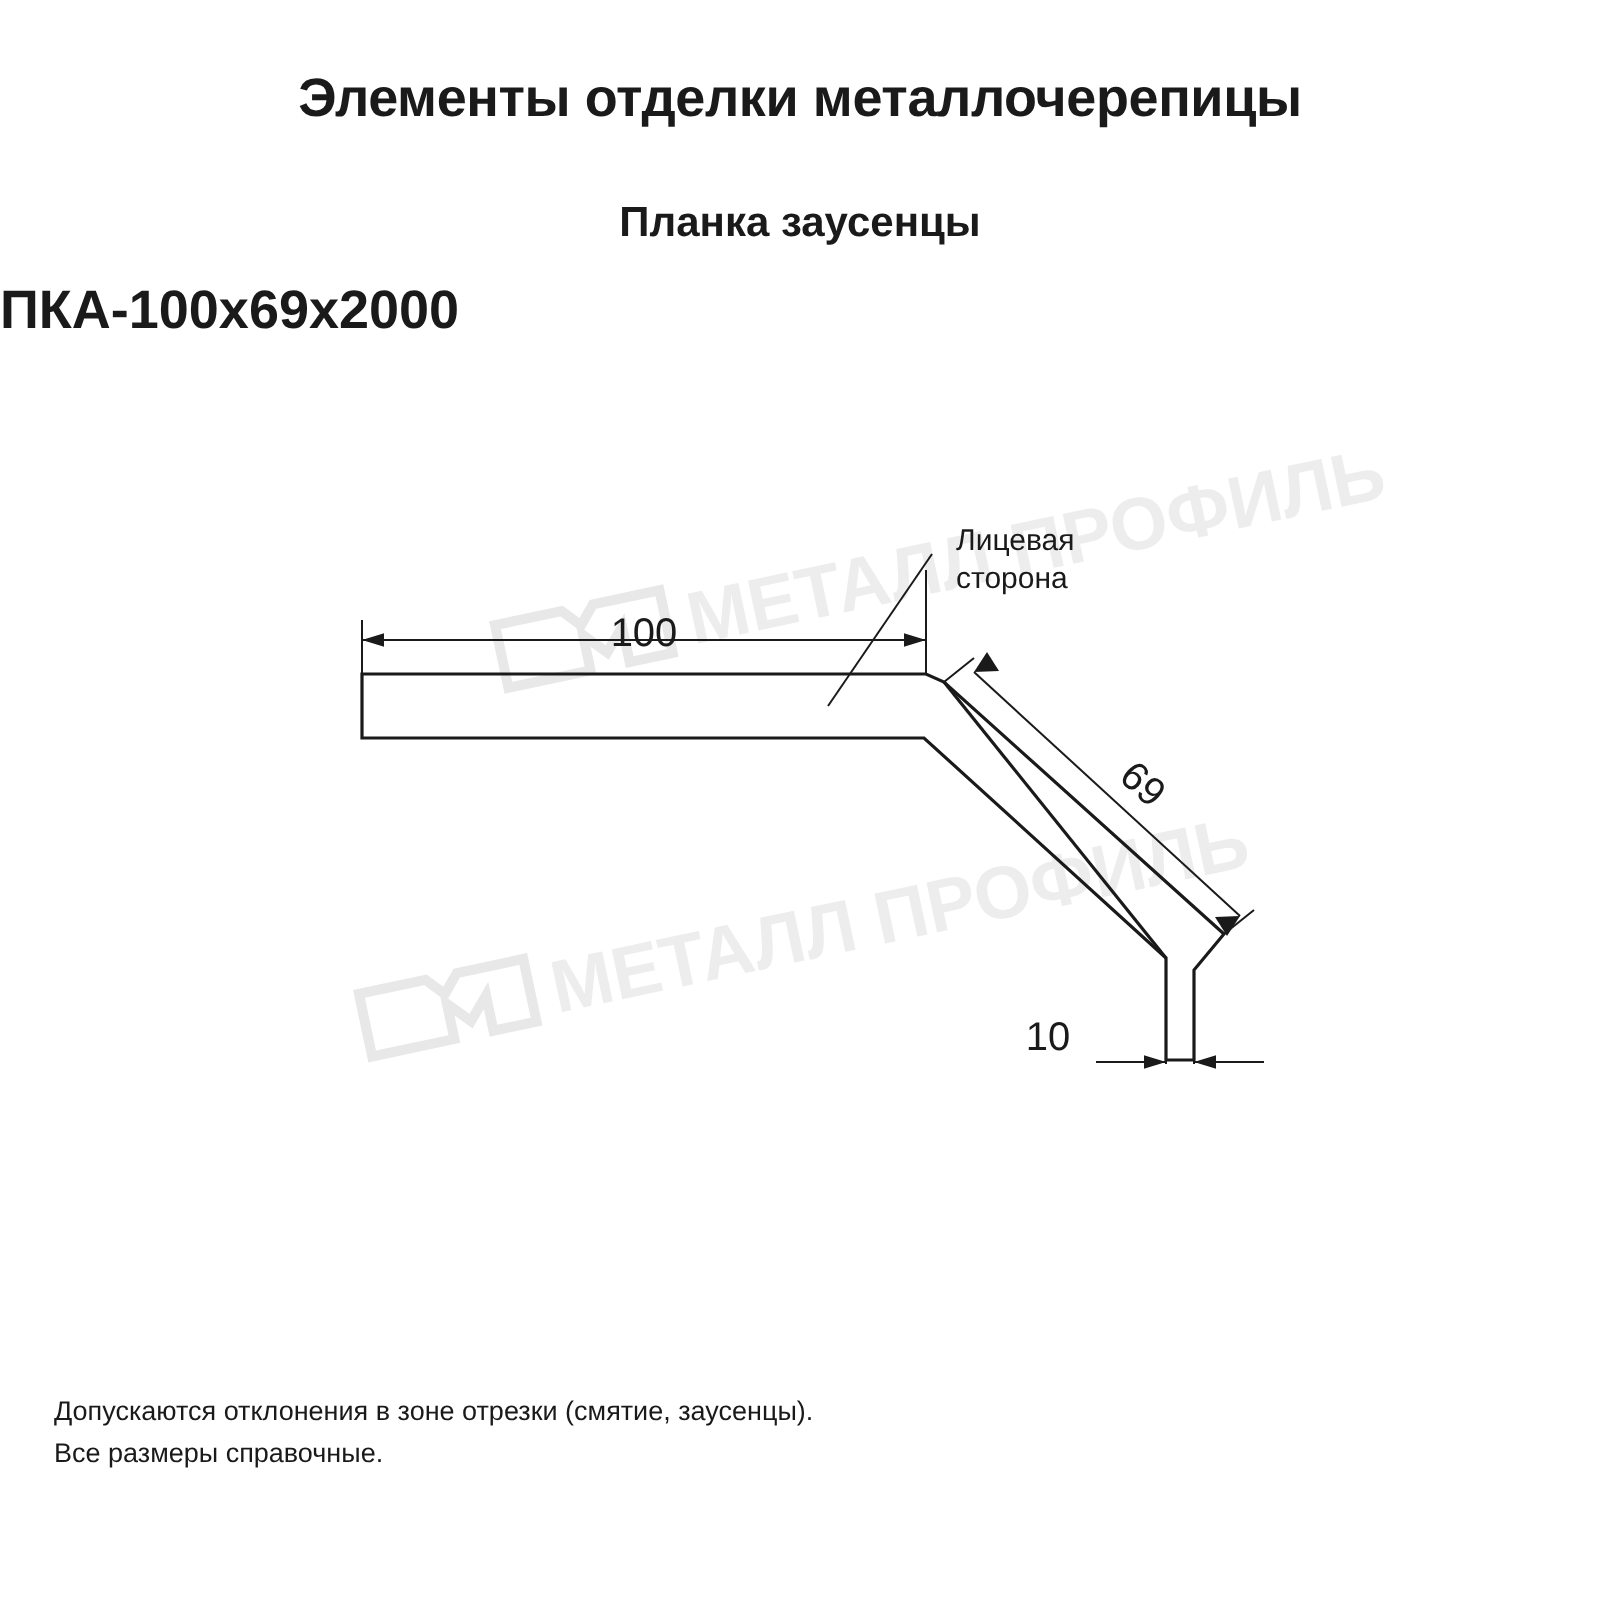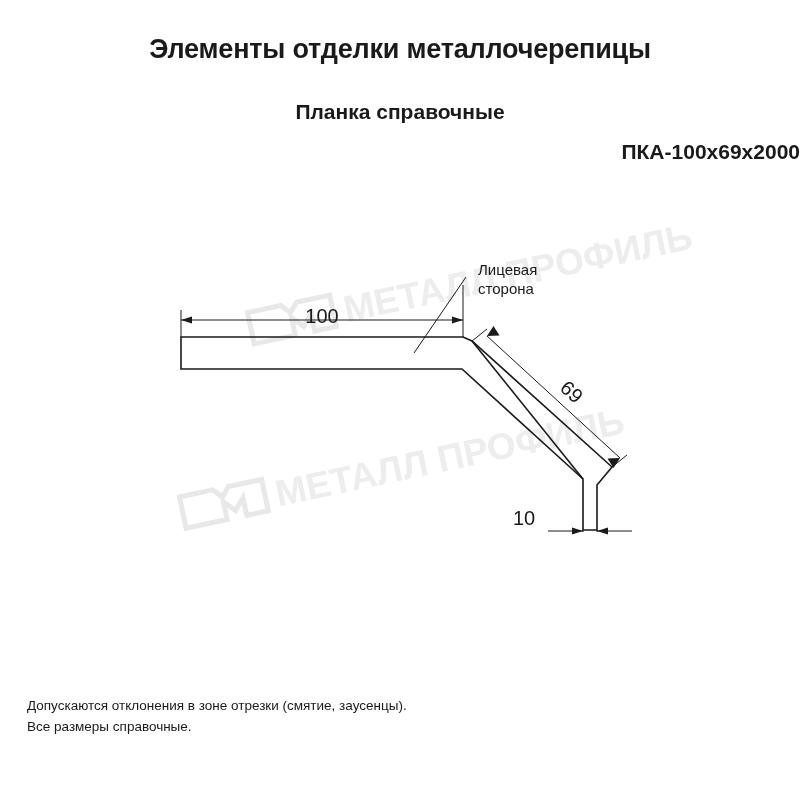--- a/index.html
+++ b/index.html
@@ -37,22 +37,22 @@
     width: 800px;
     text-align: center;
     font-size: 21px;
     font-weight: bold;
   }
   .code {
     position: absolute;
     top: 140px;
     left: 0;
     width: 800px;
-    text-align: right;
-    font-size: 21px;
+    text-align: left;
+    font-size: 27px;
     font-weight: bold;
   }
   .drawing {
     position: absolute;
     top: 0;
     left: 0;
     width: 800px;
     height: 800px;
   }
   .footnotes {
@@ -86,21 +86,21 @@
     font-weight: bold;
     fill: #ededed;
   }
 </style>
 </head>
 <body>
 
 <div class="page">
 
   <div class="title">Элементы отделки металлочерепицы</div>
-  <div class="subtitle">Планка справочные</div>
+  <div class="subtitle">Планка заусенцы</div>
   <div class="code">ПКА-100х69х2000</div>
 
   <svg class="drawing" viewBox="0 0 800 800">
 
     <g transform="rotate(-12 480 300)">
       <g class="wm">
         <path d="M250 296 l0 -32 34 0 8 9 8 -9 34 0 0 32 -22 0 0 -18 -10 11 -10 -11 0 18 z"></path>
       </g>
       <text class="wmtext" x="345" y="294">МЕТАЛЛ ПРОФИЛЬ</text>
     </g>

